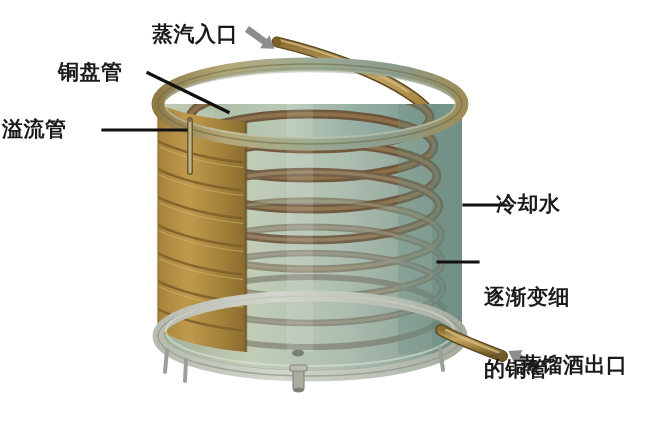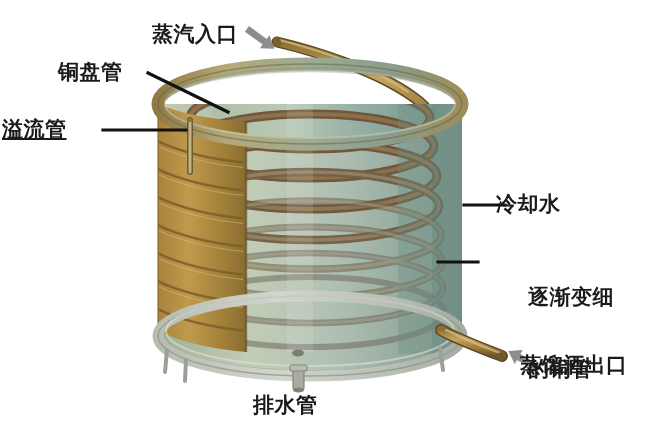--- a/index.html
+++ b/index.html
@@ -247,26 +247,25 @@
       <g transform="translate(536,371) rotate(-150)">
         <path d="M 0 0 L 22 0 L 22 -4.5 L 34 3.5 L 22 11.5 L 22 7 L 0 7 Z"></path>
       </g>
     </g>
   </svg>
 
   <div class="lbl lbl-1line" style="left:152px; top:22px;">蒸汽入口</div>
 
   <div class="lbl lbl-1line" style="left:58px; top:60px;">铜盘管</div>
 
-  <div class="lbl lbl-1line" style="left:2px; top:117px;text-decoration:underline;">溢流管</div>
+  <div class="lbl lbl-1line" style="left:2px; top:117px;">溢流管</div>
 
   <div class="lbl lbl-1line" style="left:496px; top:192px;">冷却水</div>
 
-  <div class="lbl lbl-2line" style="left:484px; top:237px;margin-left:44px;">
+  <div class="lbl lbl-2line" style="left:484px; top:237px;">
     <div>逐渐变细</div>
     <div style="text-align:left;">的铜管</div>
   </div>
 
   <div class="lbl lbl-1line" style="left:520px; top:353px;">蒸馏酒出口</div>
 
-  <div class="lbl lbl-1line" style="left:253px; top:393px;">排水管</div>
 
 </div>
 
 </body></html>

